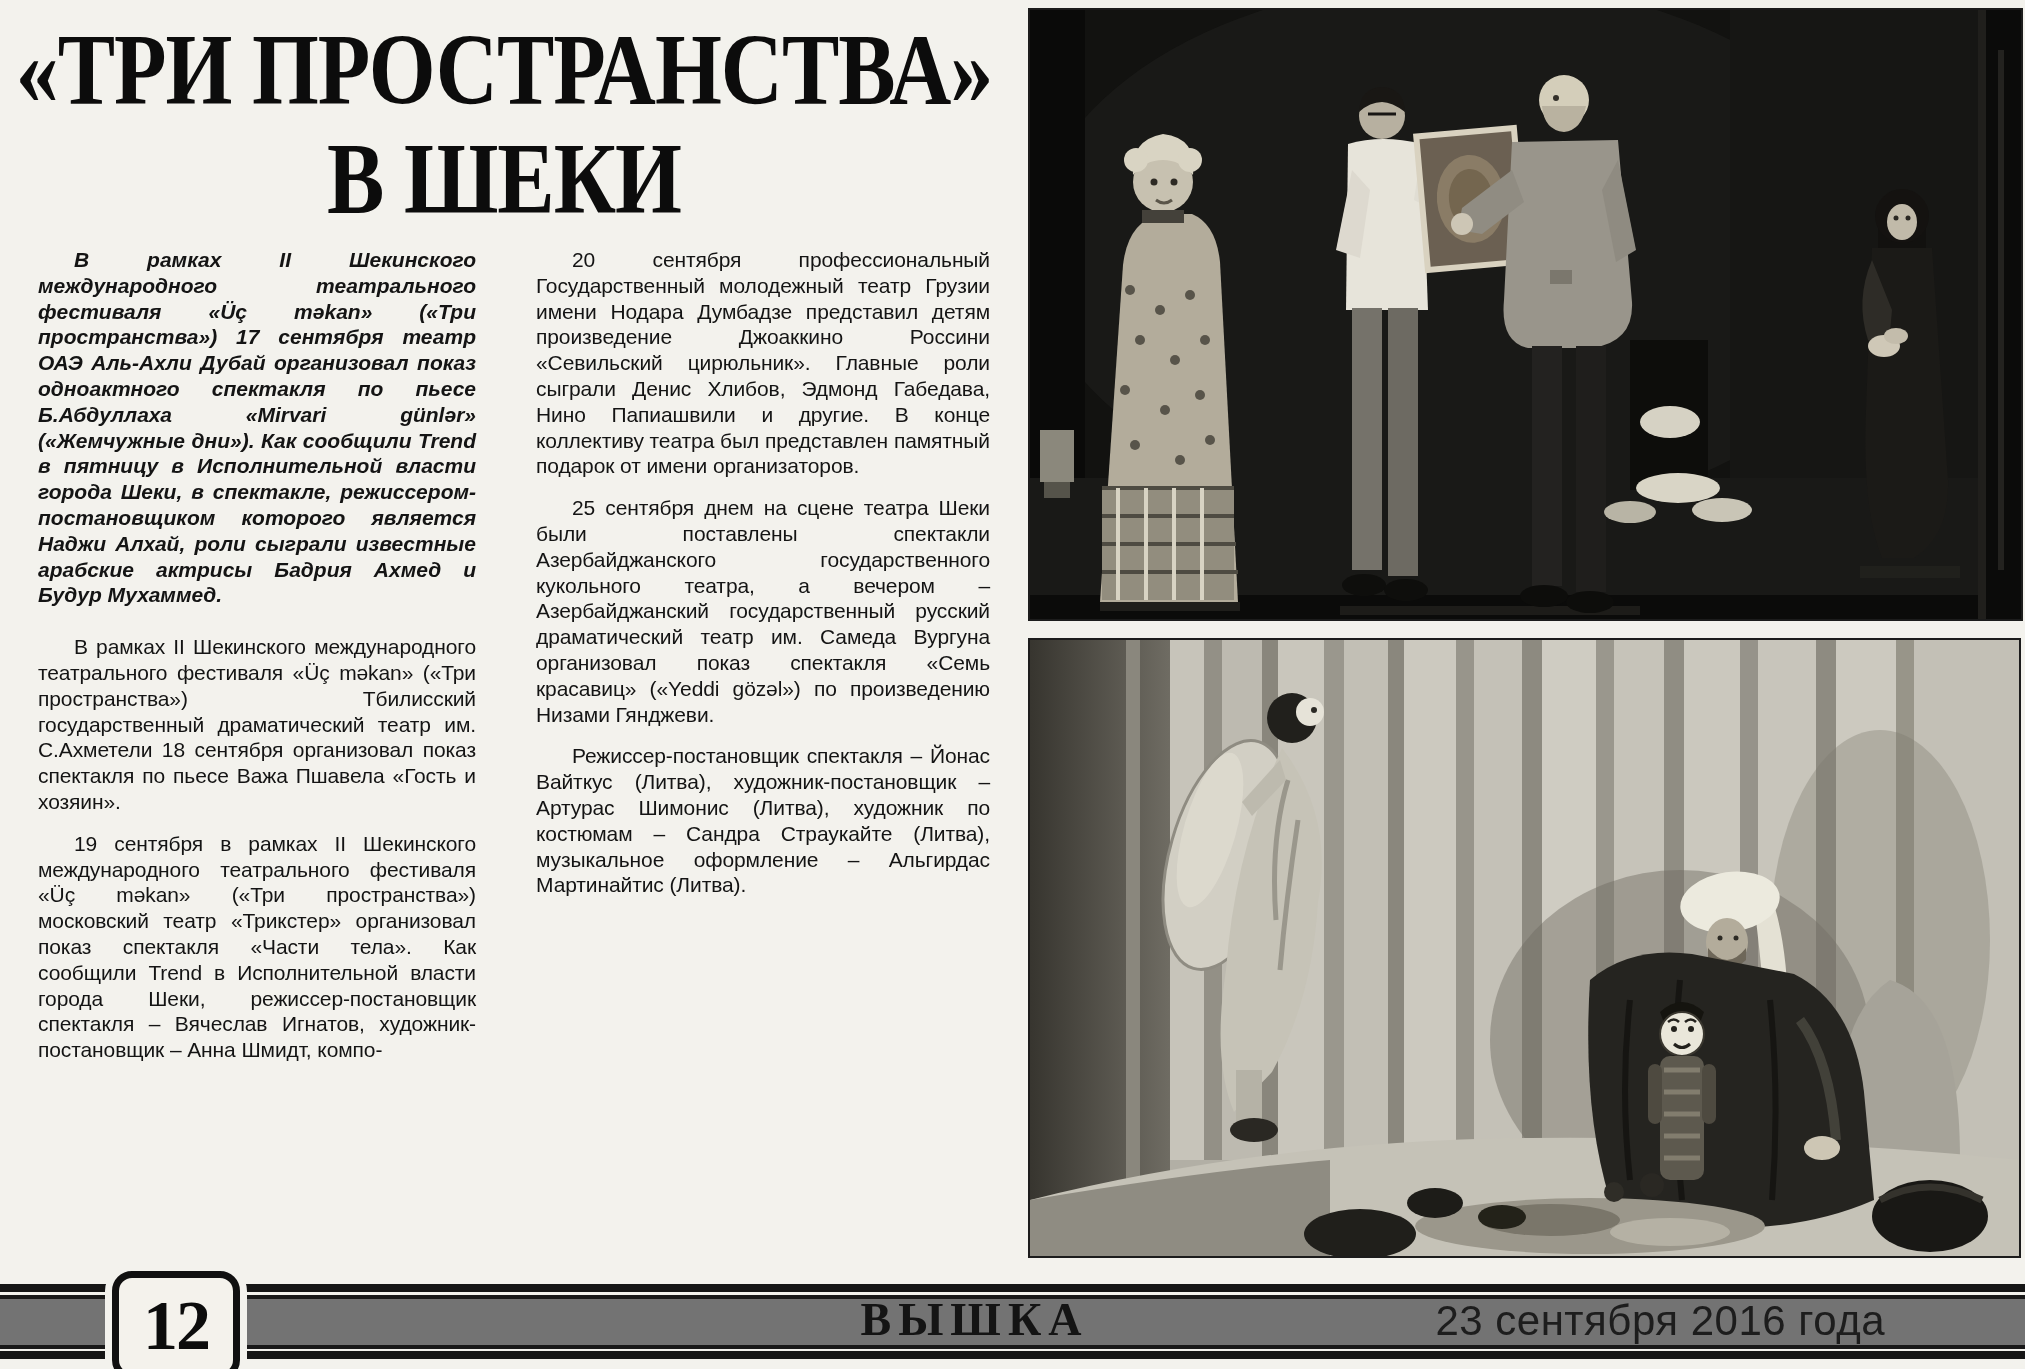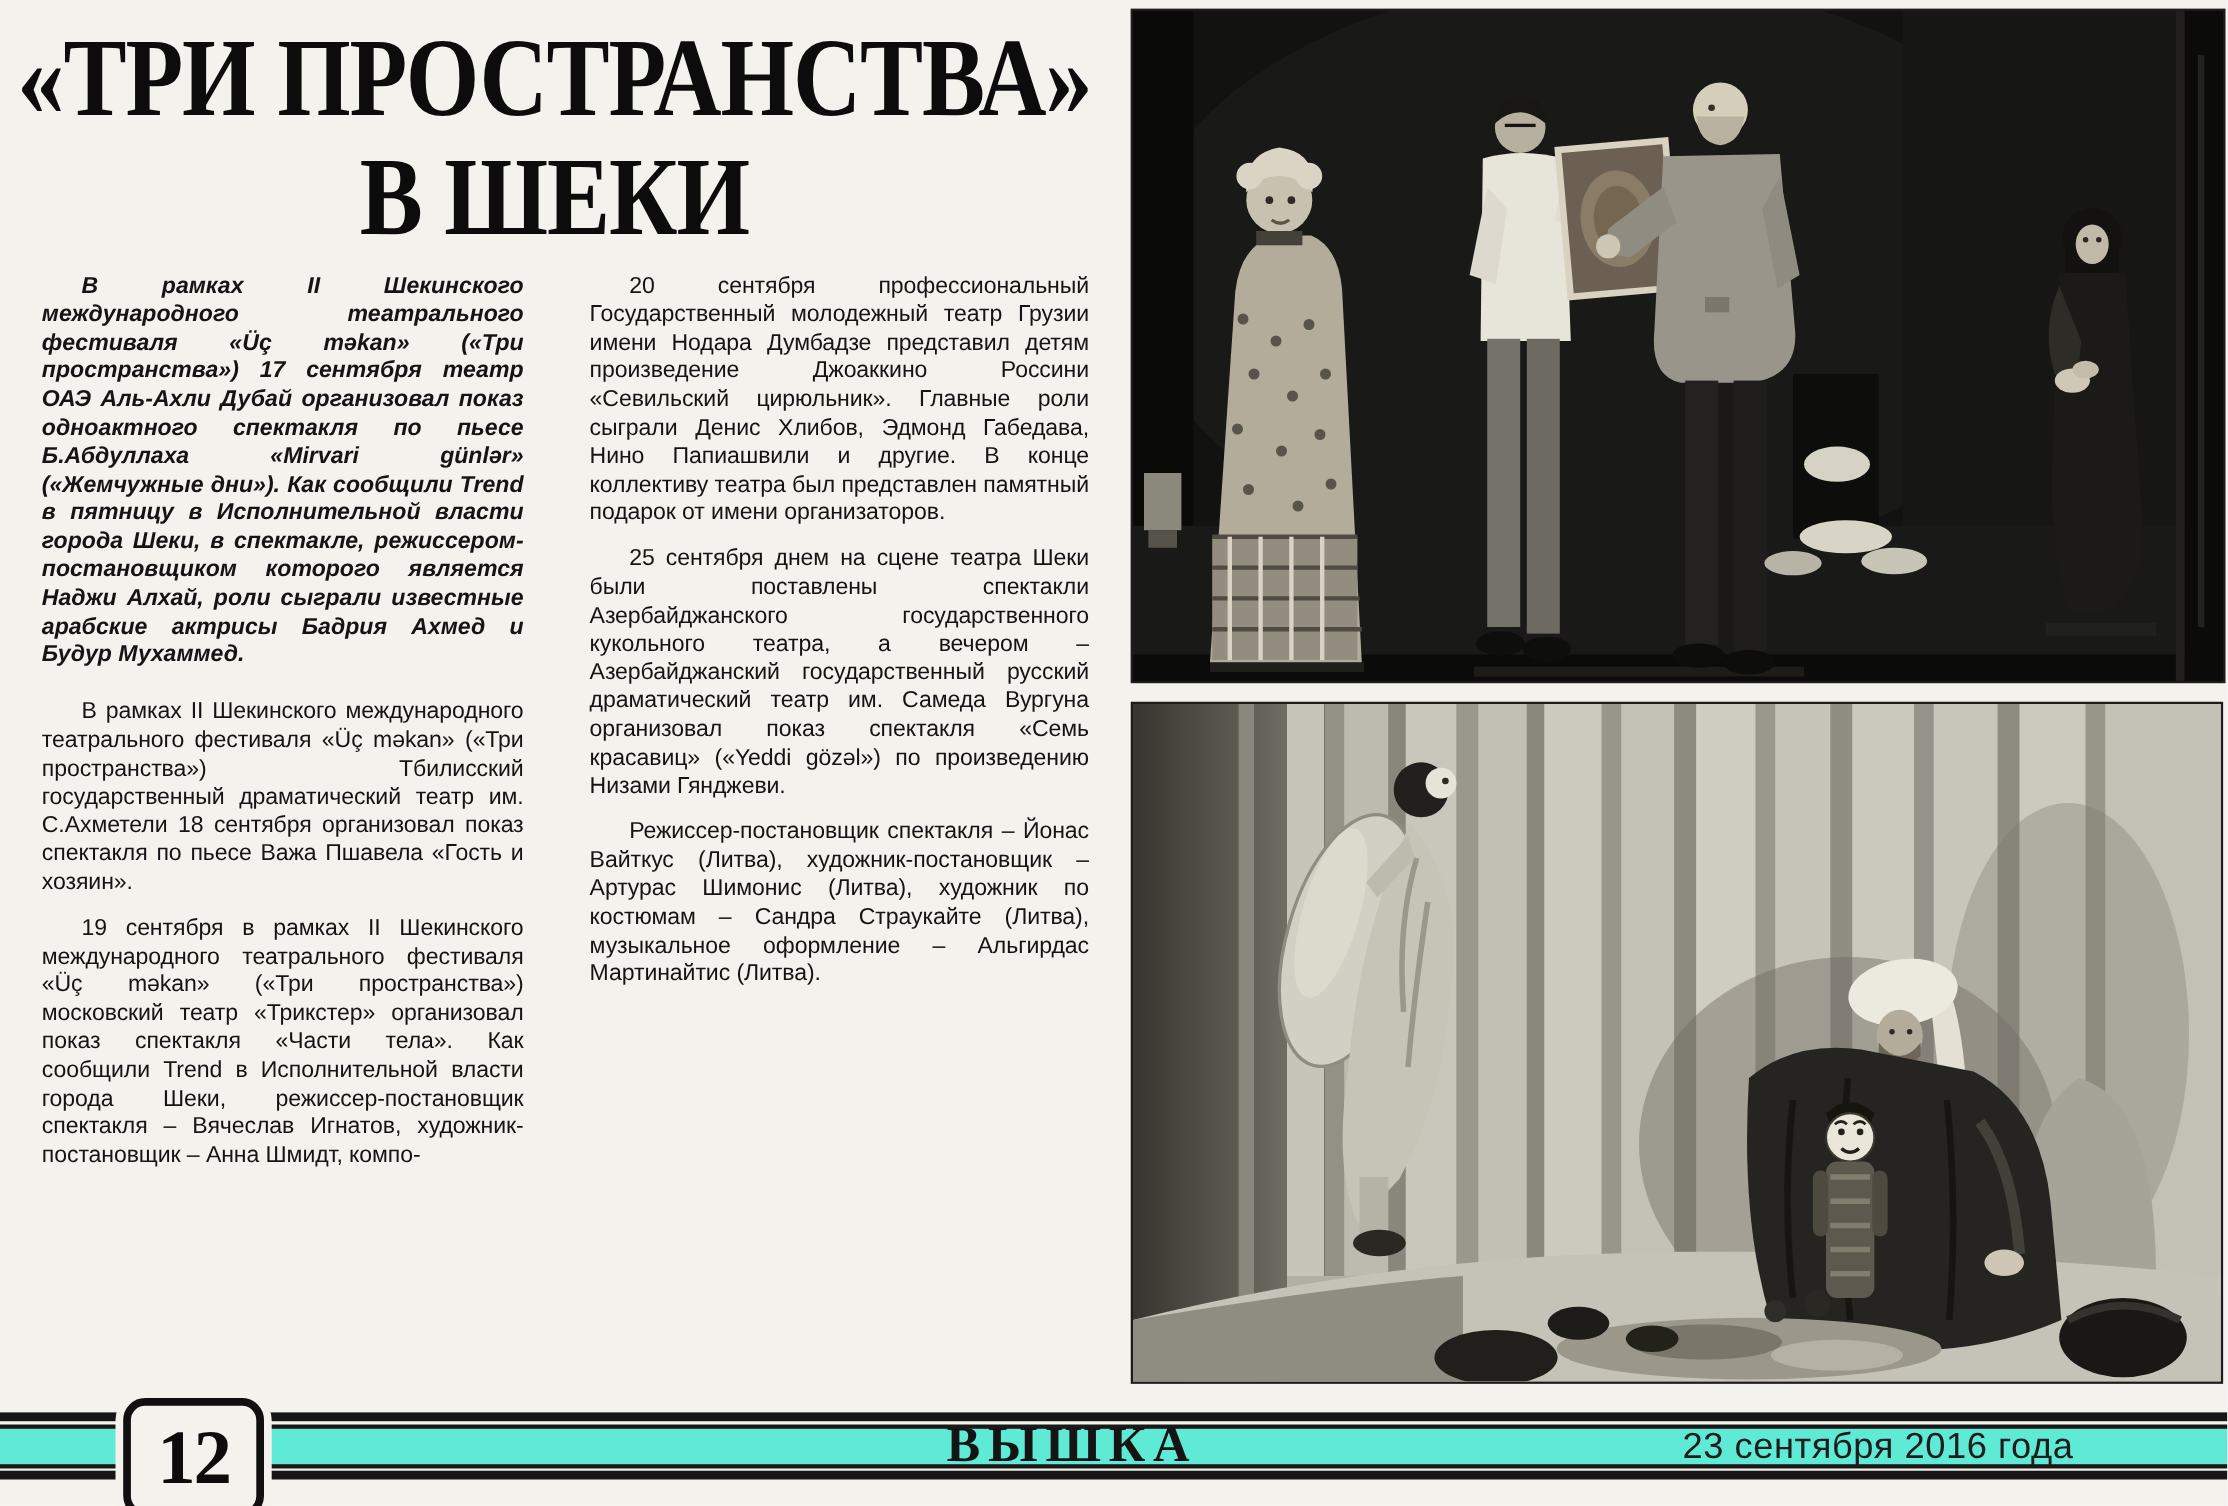--- a/index.html
+++ b/index.html
@@ -51,36 +51,36 @@
     overflow:hidden;
   }
   .photo-top{left:1028px;top:8px;width:991px;height:609px;}
   .photo-bottom{left:1028px;top:638px;width:989px;height:616px;background:#b4b1a7;}
   .photo svg{display:block;width:100%;height:100%;}
   
   .footer-band{position:absolute;left:0;top:1284px;width:2025px;}
   .fb-thick{height:8px;background:#161616;}
   .fb-gap3{height:3px;}
   .fb-thin{height:4px;background:#191919;}
-  .fb-gray{height:32px;background:#5eead4;position:relative;}
+  .fb-gray{height:46px;background:#737373;position:relative;}
   .fb-gap2{height:2px;}
   .masthead{
     position:absolute;left:50%;top:50%;
     transform:translate(-50%,-54%);
     margin-left:-38px;
     font-family:"Liberation Serif",serif;
     font-weight:700;
     font-size:46px;
     letter-spacing:7px;
     color:#141414;
   }
   .issue-date{
     position:absolute;right:140px;top:50%;
     transform:translateY(-52%);
-    font-size:33px;
+    font-size:42px;
     color:#1d1d1d;
     letter-spacing:0.5px;
   }
   .page-number-box{
     position:absolute;left:112px;top:1271px;
     width:114px;height:95px;
     background:#f4f2ec;
     border:7px solid #101010;
     border-radius:20px;
     box-shadow:0 0 0 7px #f3f2ed;

